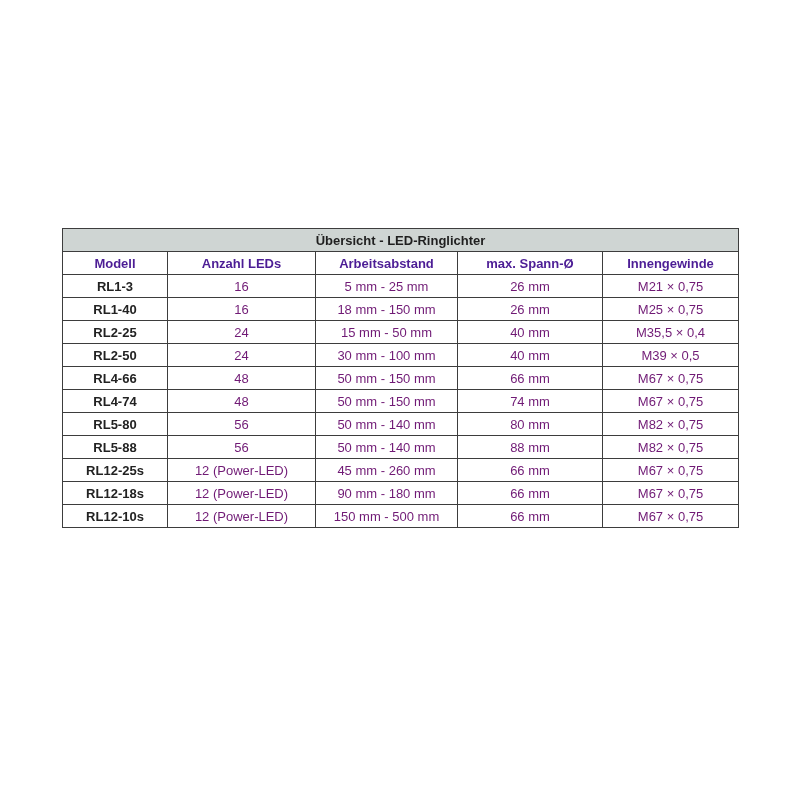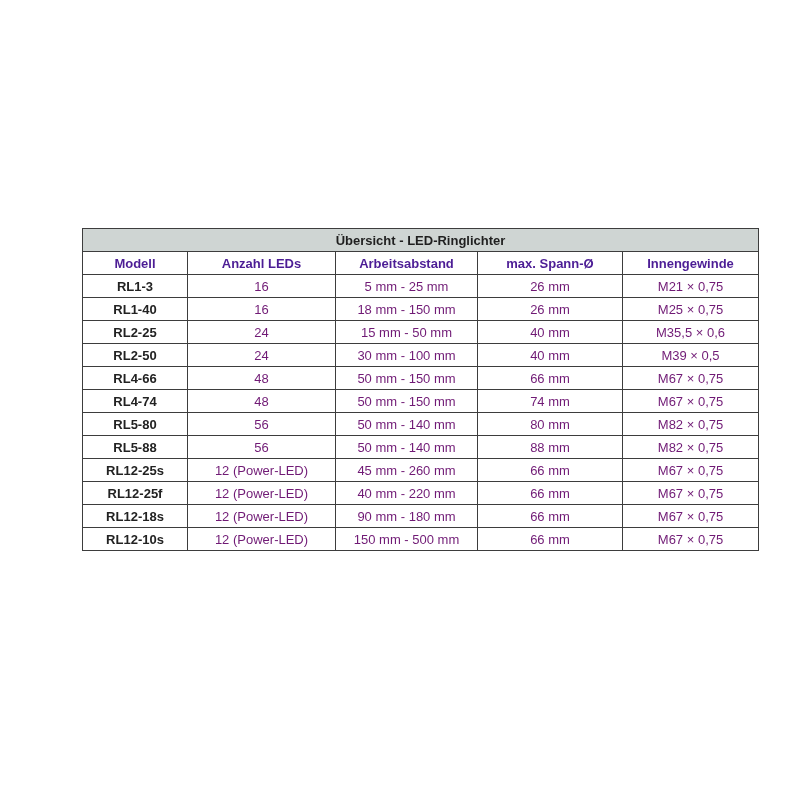--- a/index.html
+++ b/index.html
@@ -13,21 +13,20 @@
     width: 800px;
     height: 800px;
     background: #ffffff;
     overflow: hidden;
   }
   .table-wrap {
     position: absolute;
     left: 62px;
     top: 228px;
     width: 676px;
-    margin-left: 20px;
   }
   table.spec {
     border-collapse: collapse;
     table-layout: fixed;
     width: 676px;
     font-size: 13px;
   }
   table.spec col.c0 { width: 105px; }
   table.spec col.c1 { width: 148px; }
   table.spec col.c2 { width: 142px; }
@@ -102,21 +101,21 @@
             <td class="data-cell">16</td>
             <td class="data-cell">18 mm - 150 mm</td>
             <td class="data-cell">26 mm</td>
             <td class="data-cell">M25 × 0,75</td>
           </tr>
           <tr>
             <td class="model-cell">RL2-25</td>
             <td class="data-cell">24</td>
             <td class="data-cell">15 mm - 50 mm</td>
             <td class="data-cell">40 mm</td>
-            <td class="data-cell">M35,5 × 0,6</td>
+            <td class="data-cell">M35,5 × 0,4</td>
           </tr>
           <tr>
             <td class="model-cell">RL2-50</td>
             <td class="data-cell">24</td>
             <td class="data-cell">30 mm - 100 mm</td>
             <td class="data-cell">40 mm</td>
             <td class="data-cell">M39 × 0,5</td>
           </tr>
           <tr>
             <td class="model-cell">RL4-66</td>
@@ -147,27 +146,20 @@
             <td class="data-cell">M82 × 0,75</td>
           </tr>
           <tr>
             <td class="model-cell">RL12-25s</td>
             <td class="data-cell">12 (Power-LED)</td>
             <td class="data-cell">45 mm - 260 mm</td>
             <td class="data-cell">66 mm</td>
             <td class="data-cell">M67 × 0,75</td>
           </tr>
           <tr>
-            <td class="model-cell">RL12-25f</td>
-            <td class="data-cell">12 (Power-LED)</td>
-            <td class="data-cell">40 mm - 220 mm</td>
-            <td class="data-cell">66 mm</td>
-            <td class="data-cell">M67 × 0,75</td>
-          </tr>
-          <tr>
             <td class="model-cell">RL12-18s</td>
             <td class="data-cell">12 (Power-LED)</td>
             <td class="data-cell">90 mm - 180 mm</td>
             <td class="data-cell">66 mm</td>
             <td class="data-cell">M67 × 0,75</td>
           </tr>
           <tr>
             <td class="model-cell">RL12-10s</td>
             <td class="data-cell">12 (Power-LED)</td>
             <td class="data-cell">150 mm - 500 mm</td>

